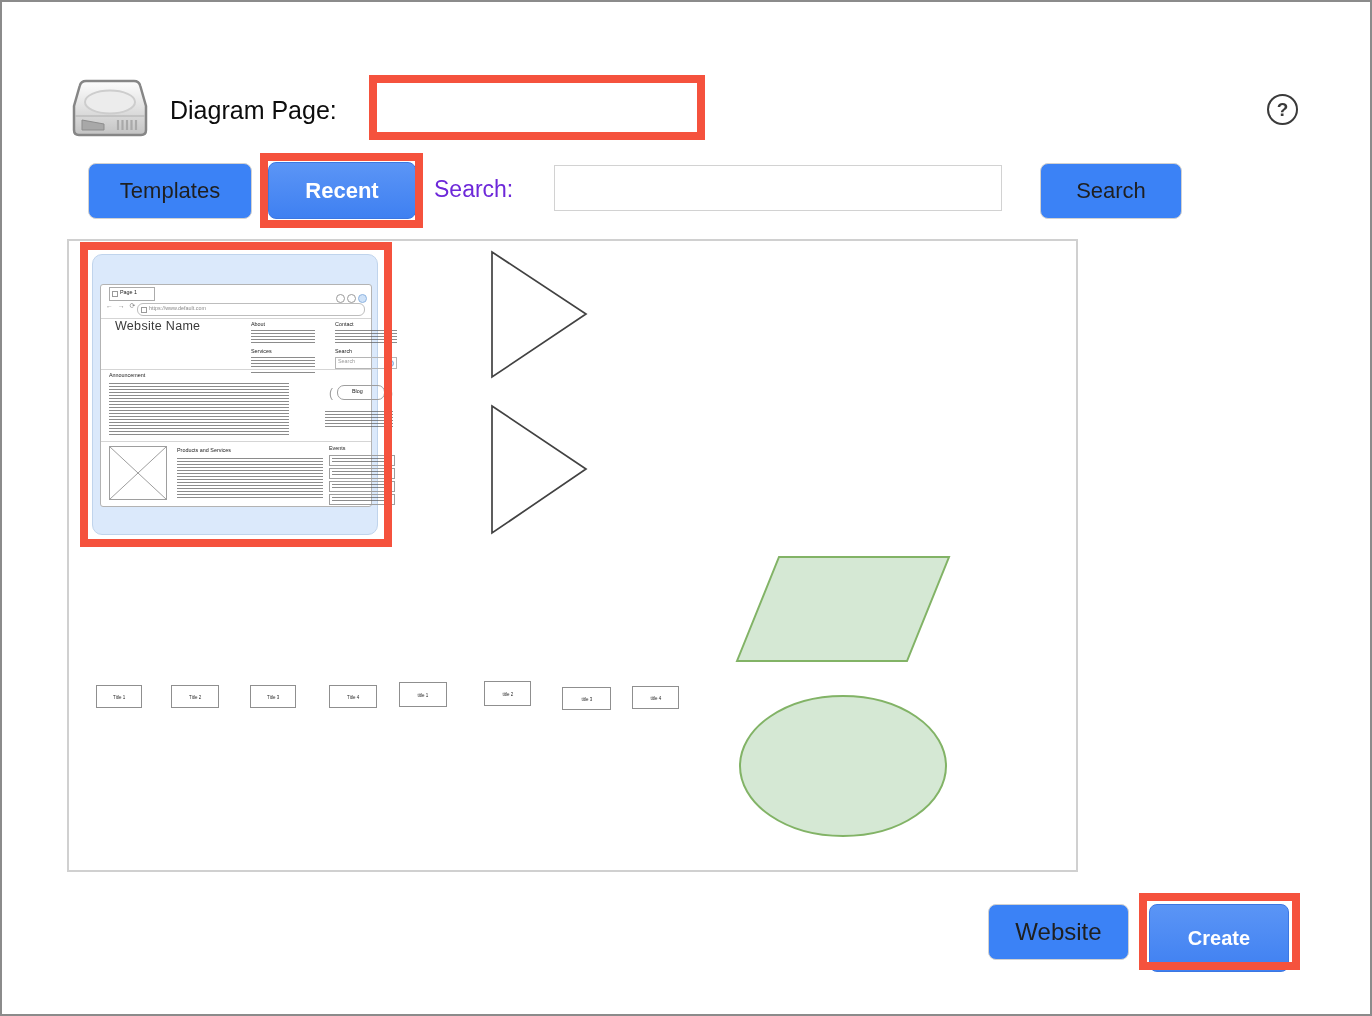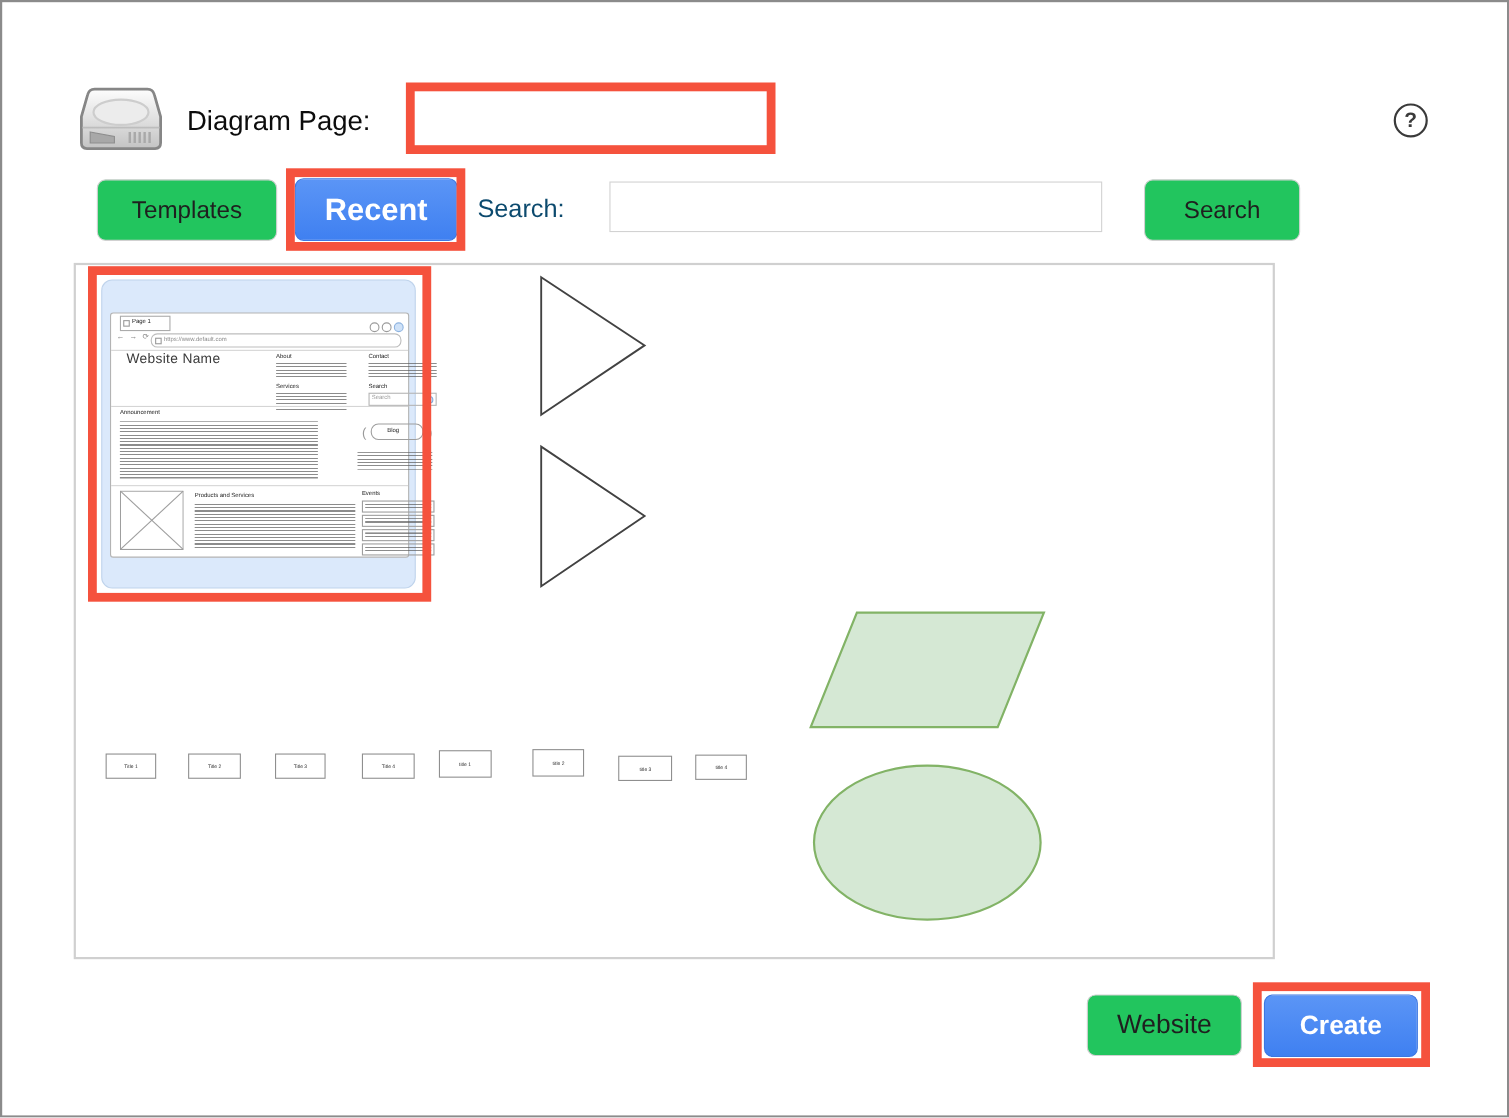--- a/index.html
+++ b/index.html
@@ -6,30 +6,30 @@
   .abs{position:absolute;box-sizing:border-box;}
   #dialog{position:relative;width:1372px;height:1016px;background:#fff;border:2px solid #8b8b8b;box-sizing:border-box;overflow:hidden;}
 
   
   #diagram-name-label{left:168px;top:94px;font-size:25px;color:#0c0c0c;}
   #diagram-name-input{left:380px;top:85px;width:875px;height:45px;border:1px solid #d9d9d9;font-size:24px;color:#111;padding:0 12px;font-family:"Liberation Sans",sans-serif;outline:none;}
   #help-icon{left:1265px;top:92px;width:31px;height:31px;border:2.5px solid #3a3a3a;border-radius:50%;display:flex;align-items:center;justify-content:center;font-size:19px;font-weight:bold;color:#3a3a3a;cursor:pointer;}
 
   
   .btn{display:flex;align-items:center;justify-content:center;border-radius:8px;cursor:pointer;}
-  .btn-gray{background:#22c55e;border:1px solid #d1d1d1;color:#1f1f1f;}
+  .btn-gray{background:#3b82f6;border:1px solid #d1d1d1;color:#1f1f1f;}
   .btn-blue{background:linear-gradient(180deg,#5b95f6,#3f80f1);border:1px solid #3c77e2;color:#fff;font-weight:bold;}
   #templates-button{left:86px;top:161px;width:164px;height:56px;font-size:22px;}
-  #recent-button{left:266px;top:160px;width:148px;height:57px;font-size:28px;}
-  #search-label{left:432px;top:174px;font-size:23px;color:#0c4a6e;}
+  #recent-button{left:266px;top:160px;width:148px;height:57px;font-size:22px;}
+  #search-label{left:432px;top:174px;font-size:23px;color:#6d28d9;}
   #search-input{left:552px;top:163px;width:448px;height:46px;border:1px solid #d2d2d2;font-size:20px;padding:0 10px;font-family:"Liberation Sans",sans-serif;outline:none;}
   #search-button{left:1038px;top:161px;width:142px;height:56px;font-size:22px;}
 
   
-  #templates-panel{left:65px;top:237px;width:1092px;height:633px;border:2px solid #d0d0d0;background:#fff;}
+  #templates-panel{left:65px;top:237px;width:1011px;height:633px;border:2px solid #d0d0d0;background:#fff;}
 
   
   .annot{position:absolute;border:8px solid #f5523d;box-sizing:border-box;pointer-events:none;z-index:50;}
   #annot-name{left:367px;top:73px;width:336px;height:65px;}
   #annot-recent{left:258px;top:151px;width:163px;height:75px;}
   #annot-thumb{left:78px;top:240px;width:312px;height:305px;}
   #annot-create{left:1137px;top:891px;width:161px;height:77px;}
 
   
   #mockup-thumb{left:90px;top:252px;width:286px;height:281px;background:#dbe9fb;border:1px solid #c0d4ec;border-radius:10px;cursor:pointer;}
@@ -51,21 +51,21 @@
   #mk-search-box{left:234px;top:72px;width:62px;height:12px;border:1px solid #b5b5b5;display:flex;align-items:center;justify-content:space-between;padding:0 2px;}
   .mk-dot{width:5px;height:5px;border-radius:50%;border:1px solid #7ea7d8;background:#cfe2f8;}
 
   
   .shape{cursor:pointer;}
   .title-box{border:1px solid #8f8f8f;background:#fff;display:flex;align-items:center;justify-content:center;cursor:pointer;}
   .title-box span{font-size:9px;color:#2b2b2b;transform:scale(0.5);white-space:nowrap;}
 
   
   #cancel-button{left:986px;top:902px;width:141px;height:56px;font-size:24px;}
-  #create-button{left:1147px;top:902px;width:140px;height:57px;font-size:24px;}
+  #create-button{left:1147px;top:902px;width:140px;height:68px;font-size:20px;}
 </style>
 </head>
 <body>
 
 <div id="dialog">
 
   <svg class="abs" style="left:68px;top:76px;" width="80" height="60" viewBox="0 0 80 60">
     <defs>
       <linearGradient id="hdg" x1="0" y1="0" x2="0" y2="1">
         <stop offset="0" stop-color="#fdfdfd"></stop>

